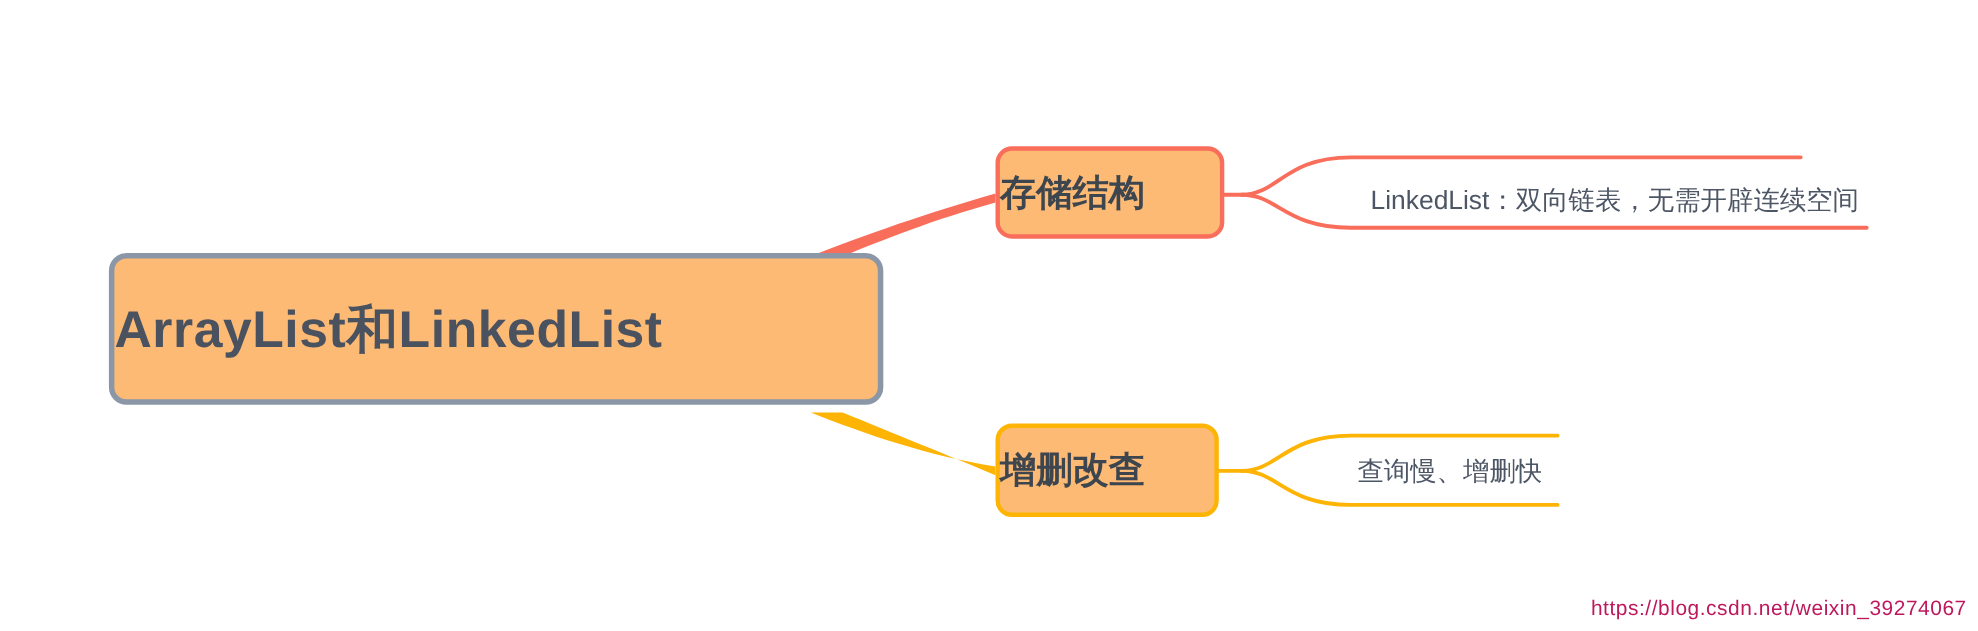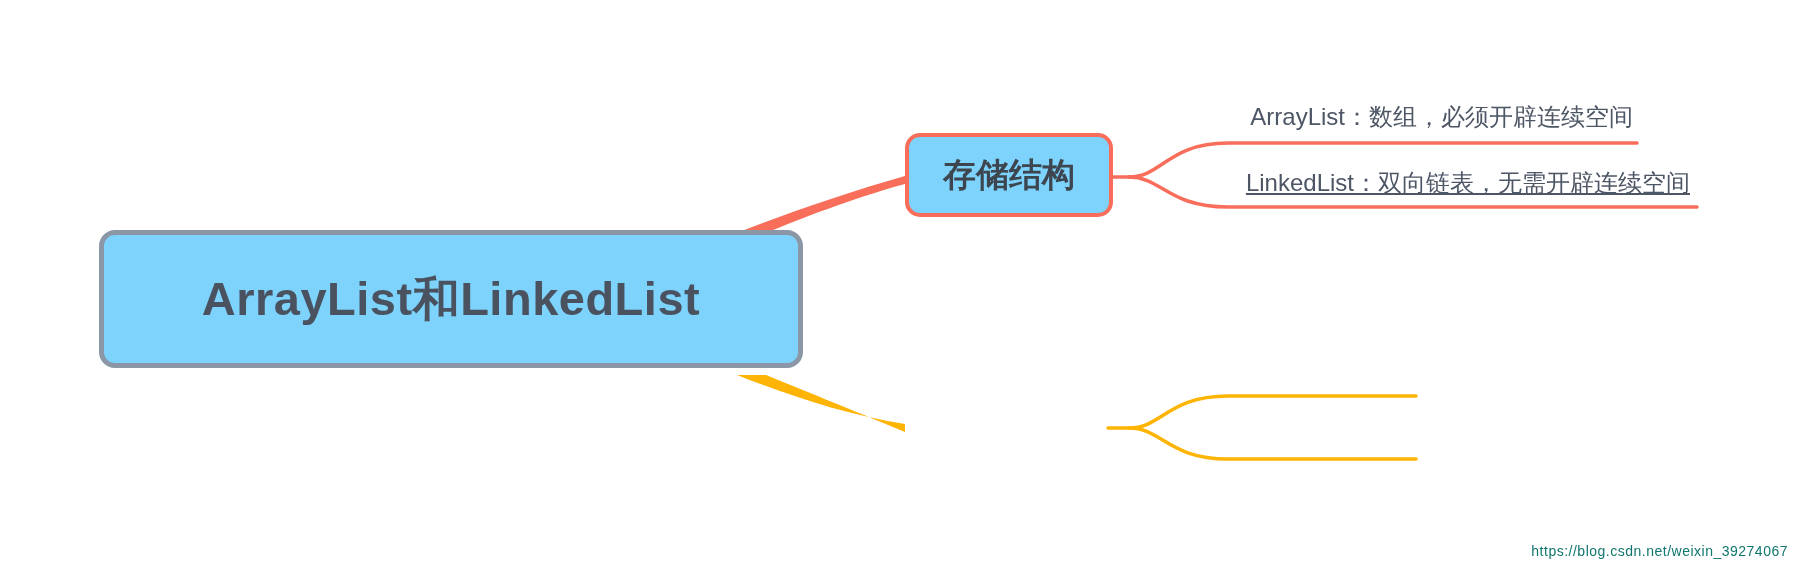--- a/index.html
+++ b/index.html
@@ -9,22 +9,22 @@
     background:#ffffff;
     overflow:hidden;
     font-family:"Liberation Sans","DejaVu Sans",sans-serif;
   }
   svg.connectors{
     position:absolute;left:0;top:0;width:1798px;height:574px;
     pointer-events:none;
   }
   .node{
     position:absolute;
-    background:#7dd3fc;
-    display:flex;align-items:center;justify-content:center;
+    background:#fdba74;
+    display:flex;align-items:center;
     box-sizing:border-box;
   }
   .node-root{
     left:99px;top:230px;width:704px;height:138px;
     border:5px solid #8b97a6;border-radius:16px;
     font-size:47px;font-weight:bold;color:#4a5260;
     letter-spacing:0.5px;
     z-index:2;
   }
   .node-branch{
@@ -40,27 +40,27 @@
     left:905px;top:385px;width:203px;height:85px;
     border:4px solid #fdb404;
   }
   .leaf{
     position:absolute;
     font-size:24px;line-height:32px;color:#4d5665;
     white-space:nowrap;
     z-index:2;
   }
   .leaf-top-1{right:165px;top:101px;}
-  .leaf-top-2{right:108px;top:167px;text-decoration:underline;}
+  .leaf-top-2{right:108px;top:167px;}
   .leaf-bottom-1{right:396px;top:351px;}
   .leaf-bottom-2{right:396px;top:413px;}
   .watermark{
     position:absolute;
     right:10px;top:543px;
-    font-size:14px;color:#0f766e;
+    font-size:19px;color:#be185d;
     letter-spacing:0.5px;
     z-index:1;
   }
 </style>
 </head>
 <body>
 
 <div class="canvas">
 
   <svg class="connectors" viewBox="0 0 1798 574" xmlns="http://www.w3.org/2000/svg">
@@ -83,19 +83,22 @@
   </svg>
 
   <div class="node node-root">
     <span>ArrayList和LinkedList</span>
   </div>
 
   <div class="node node-branch node-branch-top">
     <span>存储结构</span>
   </div>
 
+  <div class="node node-branch node-branch-bottom">
+    <span>增删改查</span>
+  </div>
 
-  <div class="leaf leaf-top-1">ArrayList：数组，必须开辟连续空间</div>
   <div class="leaf leaf-top-2">LinkedList：双向链表，无需开辟连续空间</div>
+  <div class="leaf leaf-bottom-2">查询慢、增删快</div>
 
   <div class="watermark">https://blog.csdn.net/weixin_39274067</div>
 
 </div>
 
 </body></html>

